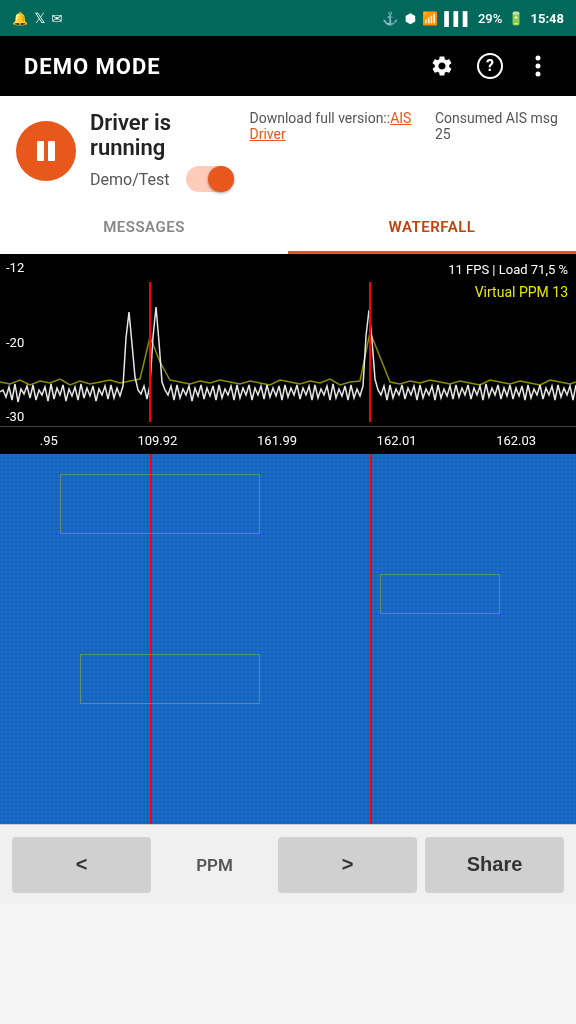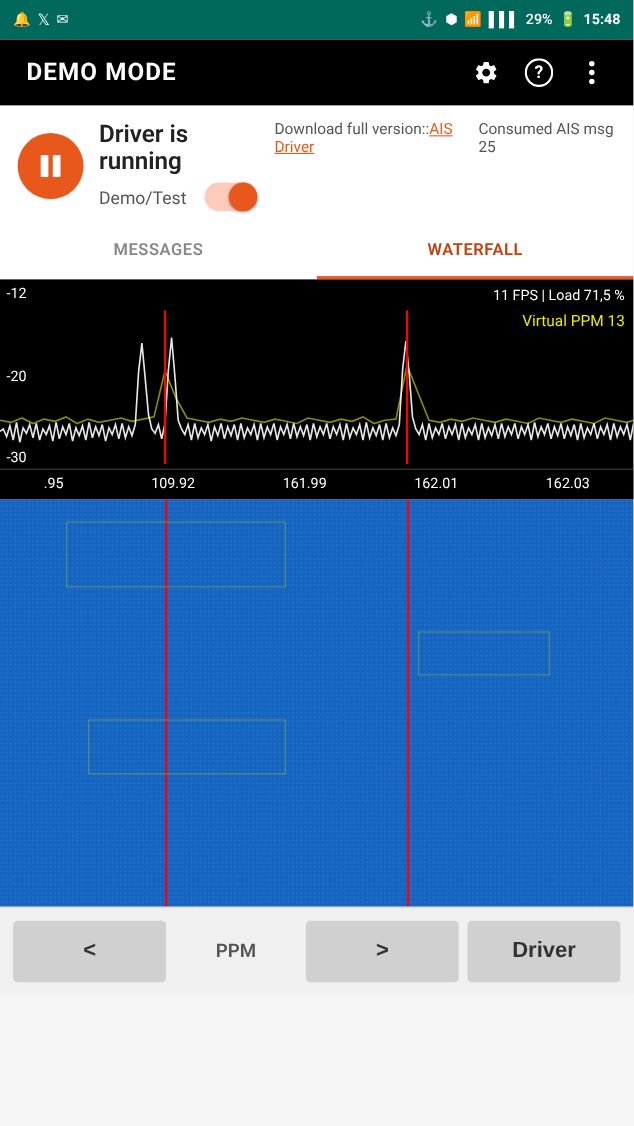--- a/index.html
+++ b/index.html
@@ -366,15 +366,15 @@
   <button class="ctrl-btn">
     <span>&lt;</span>
   </button>
   <div class="ctrl-btn ppm-label">
     <span>PPM</span>
   </div>
   <button class="ctrl-btn">
     <span>&gt;</span>
   </button>
   <button class="ctrl-btn">
-    <span>Driver</span>
+    <span>Share</span>
   </button>
 </div>
 
 </body></html>

